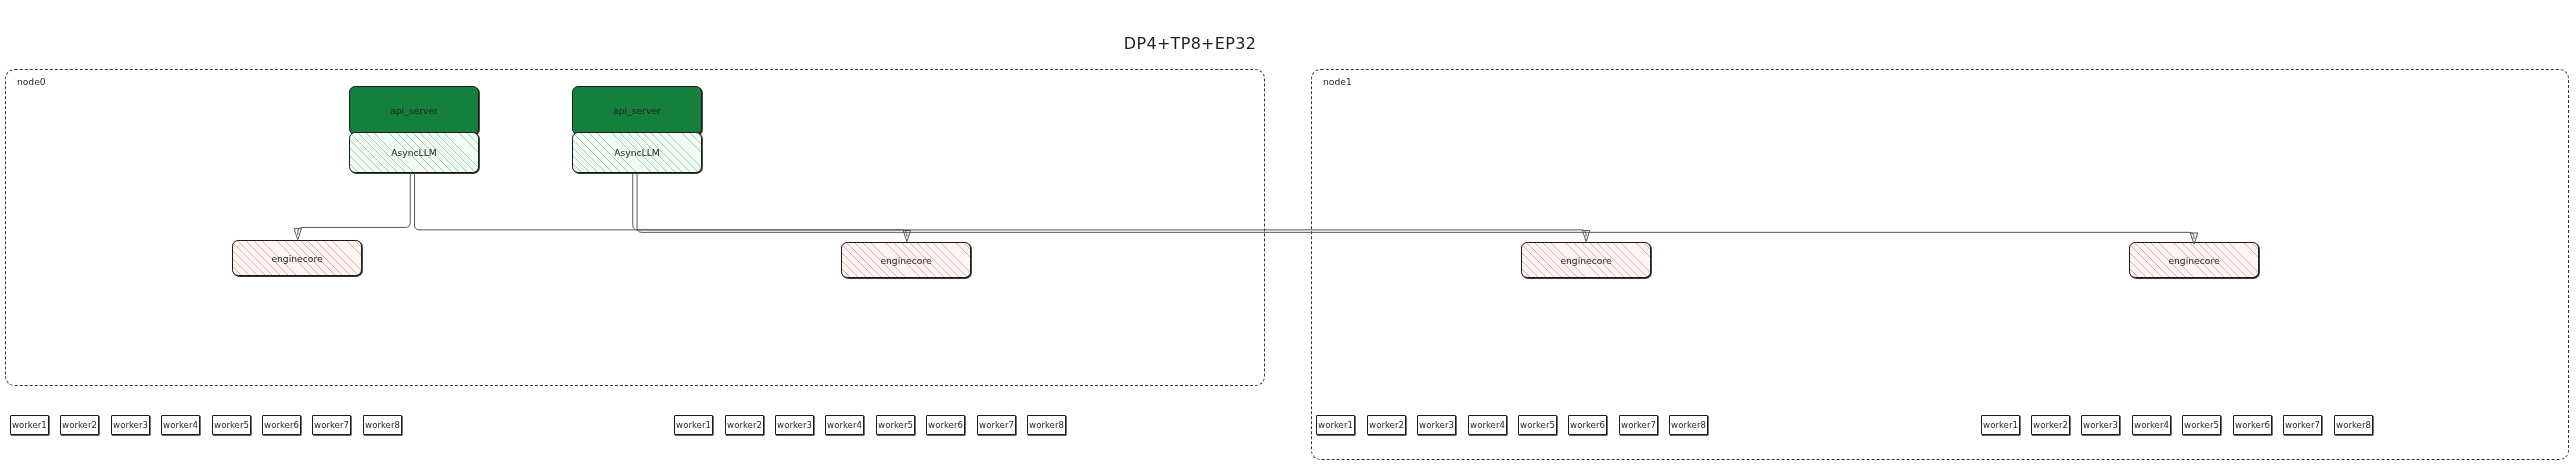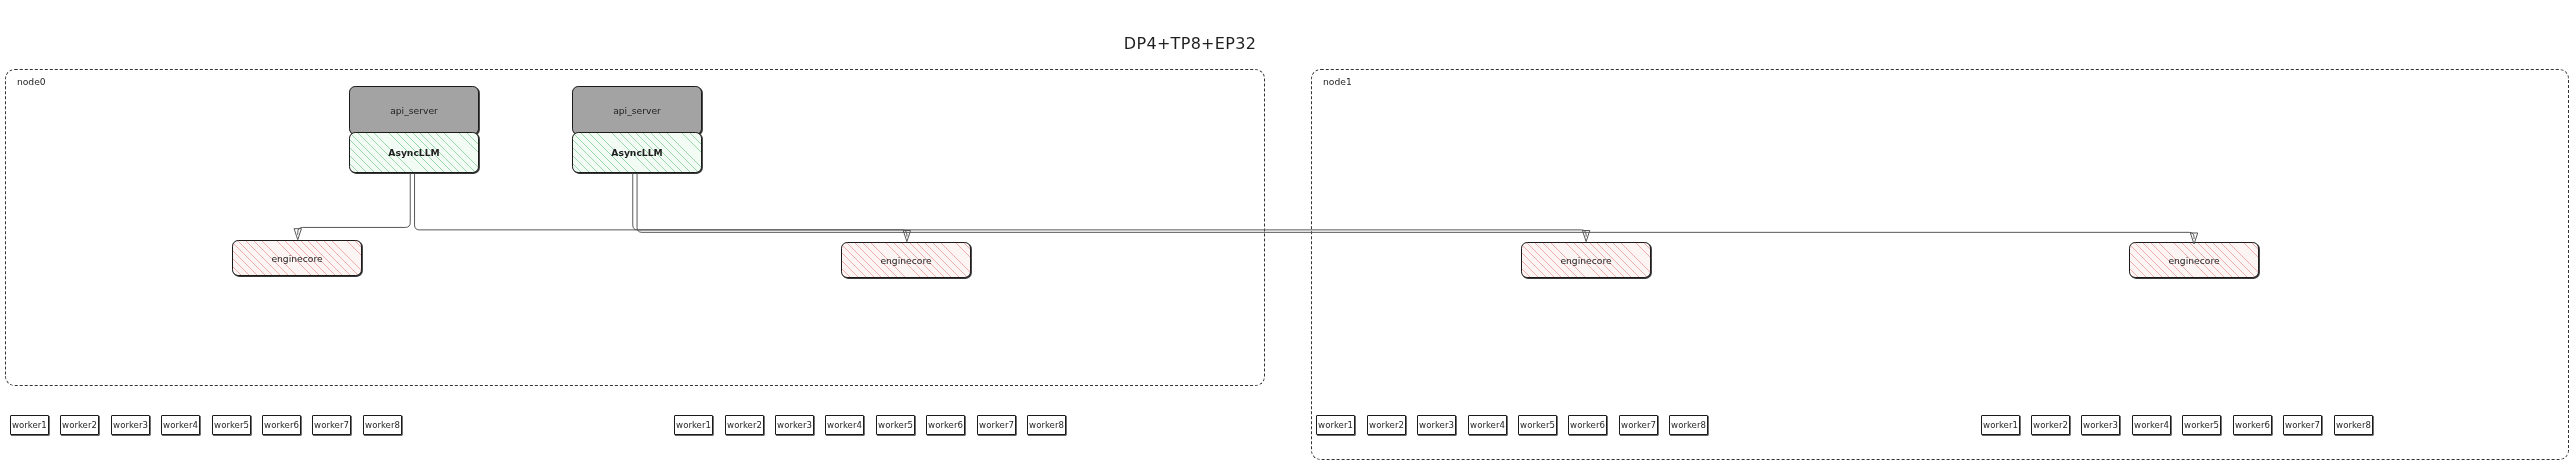--- a/index.html
+++ b/index.html
@@ -64,34 +64,33 @@
     align-items: center;
     justify-content: center;
     font-size: 9.2px;
     color: #1f1f1f;
     white-space: nowrap;
     box-shadow: 0.9px 0.9px 0 0 rgba(20,20,20,0.85);
     font-family: "DejaVu Sans", "Liberation Sans", sans-serif;
   }
 
   .box.api-server {
-    background: #a3a3a3;
+    background: #15803d;
   }
 
   
   .box.asyncllm {
     background-color: #f3fbf5;
     background-image: repeating-linear-gradient(
       45deg,
       rgba(79, 183, 110, 0.55) 0px,
       rgba(79, 183, 110, 0.55) 0.7px,
       rgba(255,255,255,0) 0.7px,
       rgba(255,255,255,0) 5.5px
     );
-    font-weight: bold;
   }
 
   
   .box.enginecore {
     background-color: #fdf4f4;
     background-image: repeating-linear-gradient(
       45deg,
       rgba(226, 112, 112, 0.55) 0px,
       rgba(226, 112, 112, 0.55) 0.7px,
       rgba(255,255,255,0) 0.7px,

